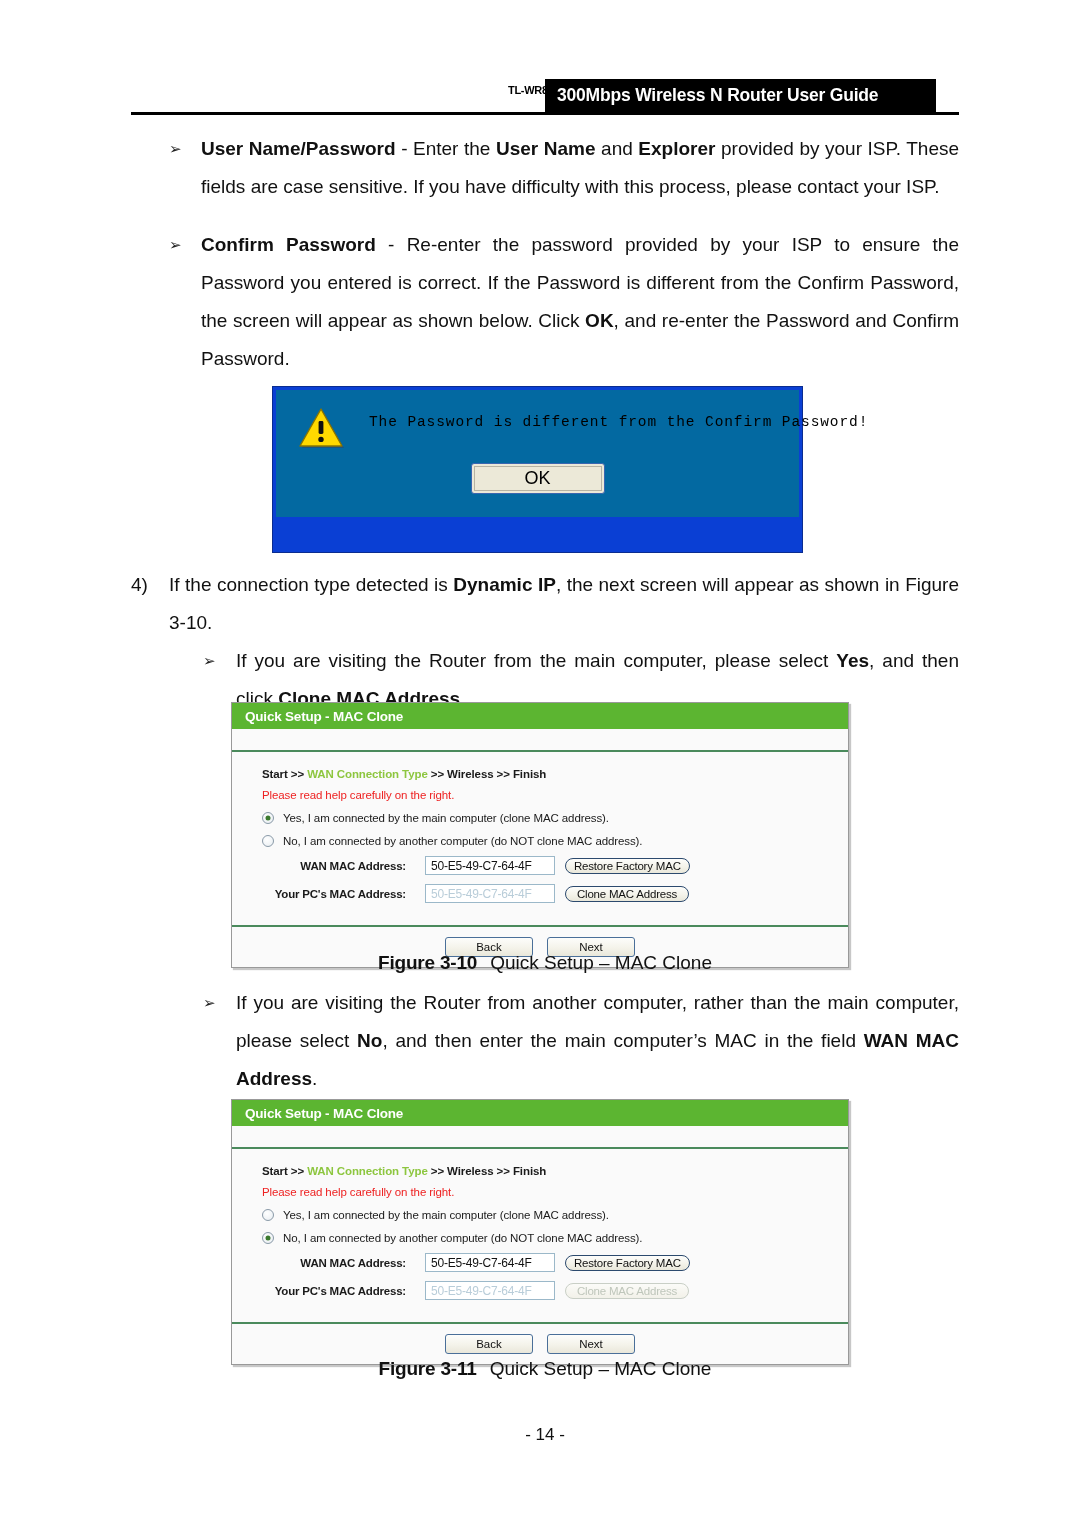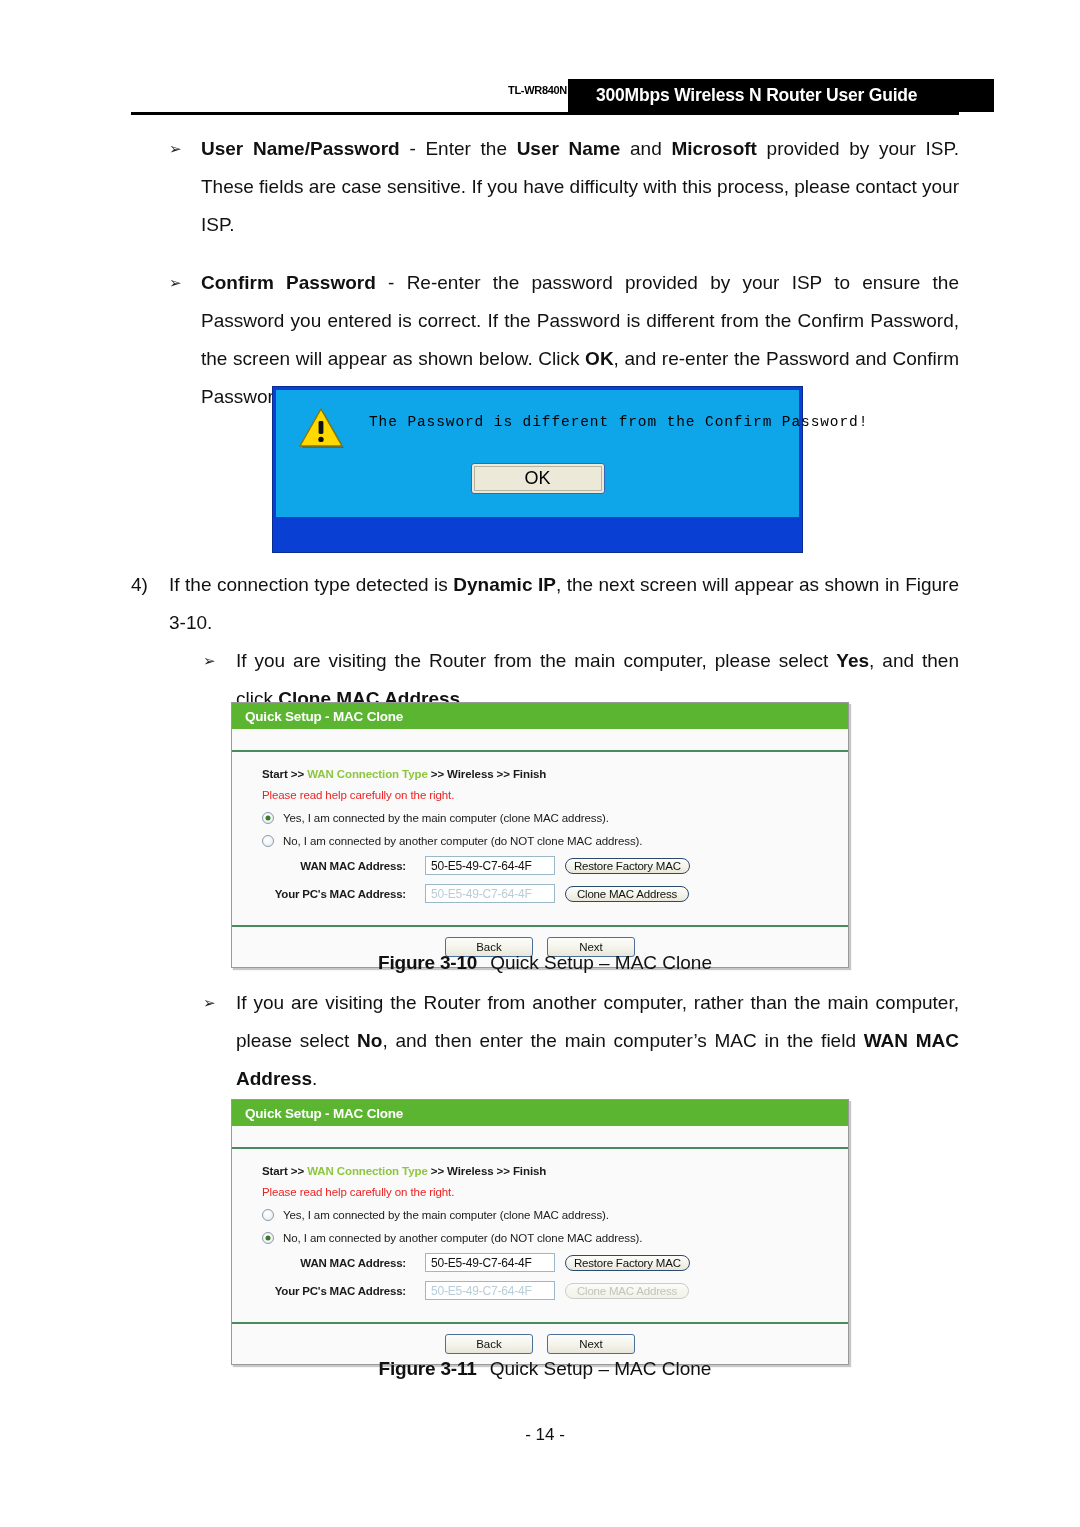--- a/index.html
+++ b/index.html
@@ -37,32 +37,32 @@
     right: 392px;
     top: 2px;
     font-size: 11px;
     font-weight: bold;
     letter-spacing: -0.3px;
     white-space: nowrap;
     color: #000;
   }
   .header-banner {
     position: absolute;
-    left: 437px;
+    left: 414px;
     top: -3px;
-    width: 426px;
+    width: 391px;
     height: 33px;
     background: #000000;
     color: #ffffff;
     font-size: 17.5px;
     font-weight: bold;
     letter-spacing: -0.2px;
     display: flex;
     align-items: center;
-    padding-left: 28px;
+    padding-left: 12px;
     box-sizing: border-box;
     white-space: nowrap;
   }
 
   
   .content {
     position: absolute;
     left: 131px;
     top: 130px;
     width: 828px;
@@ -139,21 +139,21 @@
     height: 24px;
     background: linear-gradient(to bottom, #f07a5a 0%, #e04a22 45%, #c22f10 100%);
     border: 1px solid #8d2a12;
     border-radius: 3px;
     display: flex;
     align-items: center;
     justify-content: center;
   }
   .ie-close svg { display: block; }
   .ie-body {
-    background: #0ea5e9;
+    background: #0369a1;
     height: 127px;
     position: relative;
   }
   .ie-warning-icon {
     position: absolute;
     left: 22px;
     top: 17px;
     width: 46px;
     height: 42px;
   }
@@ -373,21 +373,21 @@
 <div class="page-header">
   <div class="header-model">TL-WR840N</div>
   <div class="header-banner">300Mbps Wireless N Router User Guide</div>
   <div class="header-rule"></div>
 </div>
 
 <div class="content">
 
   <div class="para bullet-para">
     <span class="marker">➢</span>
-    <b>User Name/Password</b><span> - </span><span>Enter the </span><b>User Name</b><span> and </span><b>Microsoft</b><span> provided by your ISP. These fields are case sensitive. If you have difficulty with this process, please contact your ISP.</span>
+    <b>User Name/Password</b><span> - </span><span>Enter the </span><b>User Name</b><span> and </span><b>Explorer</b><span> provided by your ISP. These fields are case sensitive. If you have difficulty with this process, please contact your ISP.</span>
   </div>
 
   <div class="gap-sm"></div>
 
   <div class="para bullet-para">
     <span class="marker">➢</span>
     <b>Confirm Password</b><span> - </span><span>Re-enter the password provided by your ISP to ensure the Password you entered is correct. If the Password is different from the Confirm Password, the screen will appear as shown below. Click </span><b>OK</b><span>, and re-enter the Password and Confirm Password.</span>
   </div>
 </div>
 

